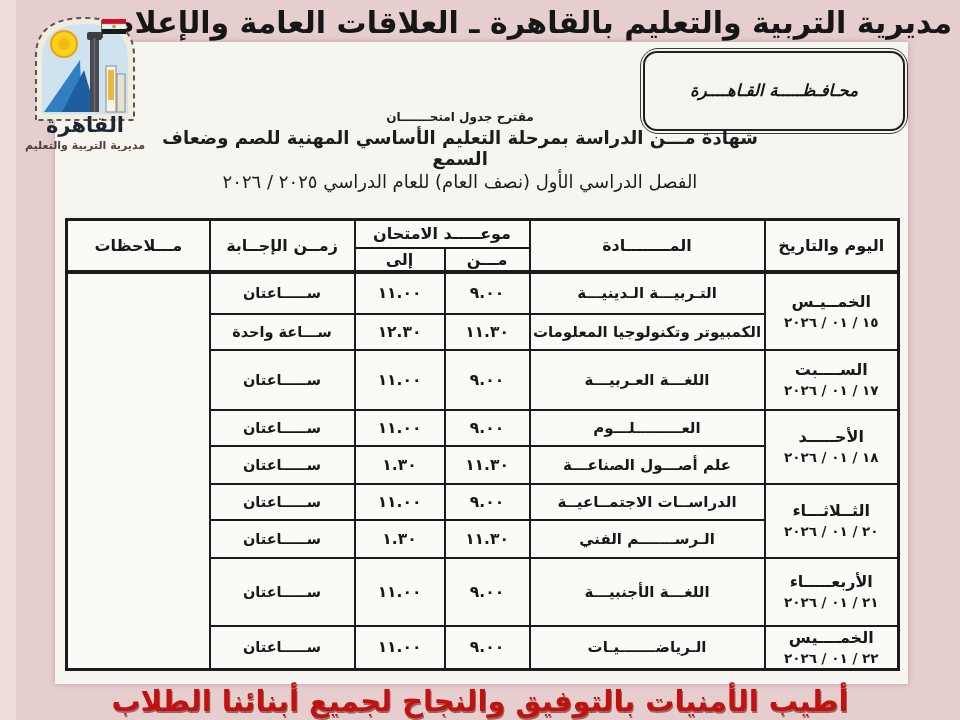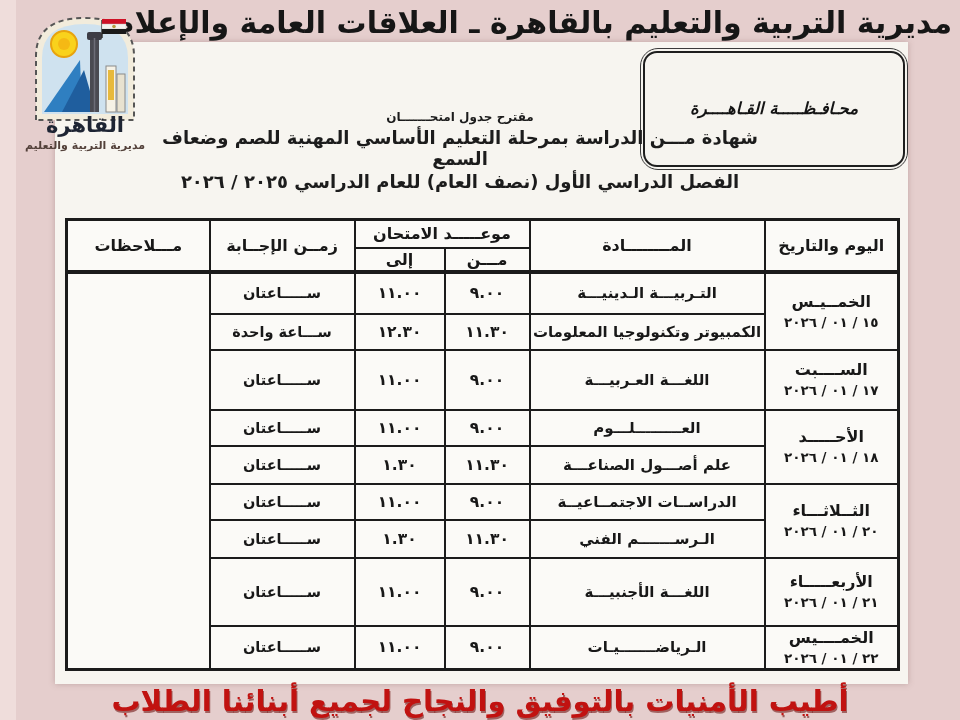--- a/index.html
+++ b/index.html
@@ -18,41 +18,41 @@
     position:absolute;top:2px;left:140px;width:812px;height:42px;
     direction:rtl;text-align:center;
     font-size:30px;font-weight:bold;color:#161616;line-height:42px;
     letter-spacing:-.5px;white-space:nowrap;
   }
   
   .logo{position:absolute;left:22px;top:8px;width:126px;height:150px;z-index:5;}
   .logo svg{display:block;}
   
   .stamp-outer{
-    position:absolute;left:640px;top:48px;width:268px;height:122px;
+    position:absolute;left:640px;top:48px;width:268px;height:86px;
     border:1.5px solid #3a3a3a;border-radius:18px;padding:2px;
     background:#f6f4ef;box-sizing:border-box;
   }
   .stamp-inner{
     width:100%;height:100%;box-sizing:border-box;
     border:2.5px solid #1e1e1e;border-radius:14px;
     direction:rtl;text-align:center;
     display:flex;flex-direction:column;justify-content:center;
     gap:1px;
   }
   .stamp-line{font-weight:bold;color:#141414;font-size:16.5px;line-height:1.55;}
   .stamp-line.hand{font-style:italic;}
   
   .doc-title{
     position:absolute;left:150px;top:110px;width:620px;
     direction:rtl;text-align:center;color:#1c1c1c;
   }
   .doc-title .t1{font-size:12px;font-weight:bold;margin-bottom:3px;letter-spacing:-.3px;}
   .doc-title .t2{font-size:18px;font-weight:bold;margin-bottom:2px;letter-spacing:-.4px;}
-  .doc-title .t3{font-size:18px;font-weight:bold;letter-spacing:-.4px;}
+  .doc-title .t3{font-size:18px;font-weight:normal;letter-spacing:-.4px;}
   
   table.schedule{
     position:absolute;left:65px;top:218px;width:832px;
     border-collapse:collapse;table-layout:fixed;direction:rtl;
     border:3px solid #1b1b1b;background:#fbfaf7;
   }
   table.schedule th,table.schedule td{
     border:2px solid #1b1b1b;
     text-align:center;vertical-align:middle;
     font-weight:bold;color:#181818;padding:0 2px;overflow:hidden;

